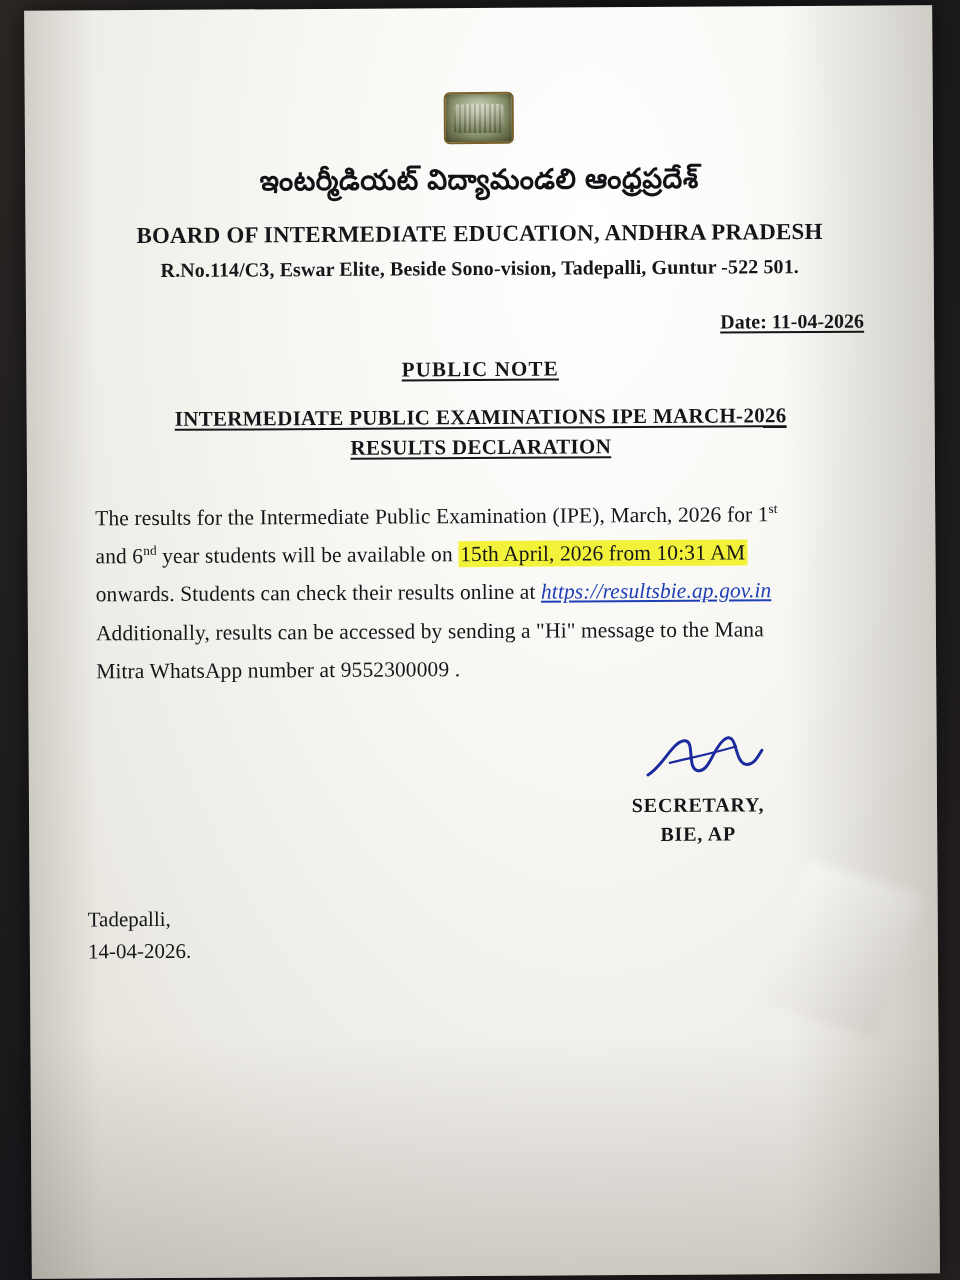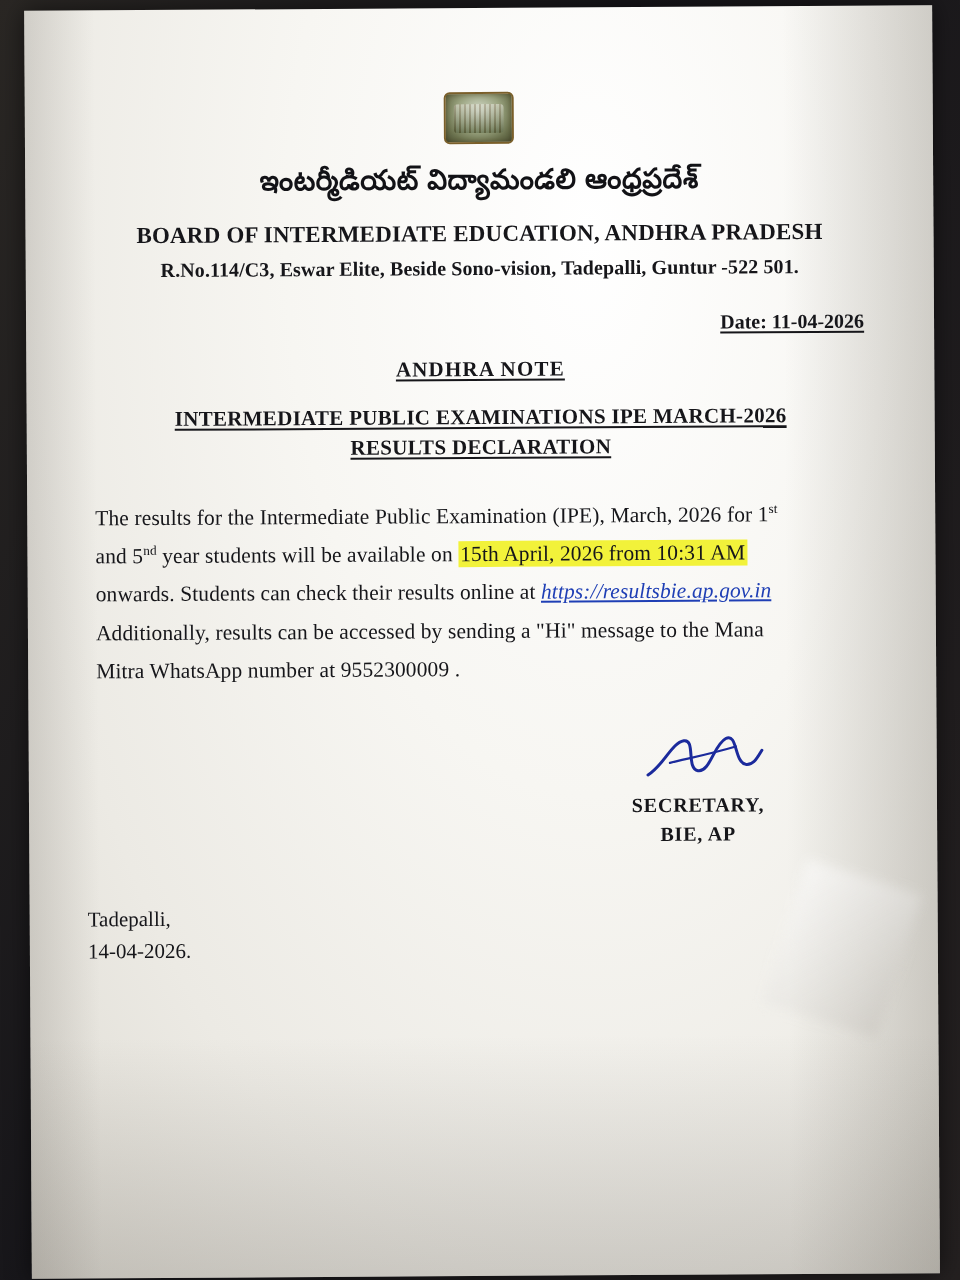--- a/index.html
+++ b/index.html
@@ -218,31 +218,31 @@
 
       <div class="board-line">BOARD OF INTERMEDIATE EDUCATION, ANDHRA PRADESH</div>
 
       <div class="addr-line">R.No.114/C3, Eswar Elite, Beside Sono-vision, Tadepalli, Guntur -522 501.</div>
 
       <div class="date-line">
         <span class="u">Date: 11-04-2026</span>
       </div>
 
       <div class="press-note">
-        <span class="u">ANDHRA NOTE</span>
+        <span class="u">PUBLIC NOTE</span>
       </div>
 
       <div class="subject">
         <span class="u">INTERMEDIATE PUBLIC EXAMINATIONS IPE MARCH-2026</span>
         <span class="l2 u">RESULTS DECLARATION</span>
       </div>
 
       <div class="body-text">
         <span>The results for the Intermediate Public Examination (IPE), March, 2026 for 1</span><sup>st</sup><br>
-        <span>and 5</span><sup>nd</sup><span> year students will be available on </span><span class="hl">15th April, 2026 from 10:31 AM</span><br>
+        <span>and 6</span><sup>nd</sup><span> year students will be available on </span><span class="hl">15th April, 2026 from 10:31 AM</span><br>
         <span>onwards. Students can check their results online at </span><span class="link">https://resultsbie.ap.gov.in</span><br>
         <span>Additionally, results can be accessed by sending a "Hi" message to the Mana</span><br>
         <span>Mitra WhatsApp number at 9552300009 .</span>
       </div>
 
       <div class="sign-block">
         <div class="signature">
           <svg width="130" height="62" viewBox="0 0 130 62" fill="none" xmlns="http://www.w3.org/2000/svg">
             <path d="M10 46 C26 36, 34 14, 46 12 C58 10, 48 40, 60 42 C72 44, 76 16, 88 10 C100 4, 96 34, 108 36 C116 37, 120 28, 124 22" stroke="#1b2a9c" stroke-width="3" stroke-linecap="round" fill="none"></path>
             <path d="M32 34 C48 30, 70 26, 98 18" stroke="#1b2a9c" stroke-width="2.2" stroke-linecap="round" fill="none"></path>

